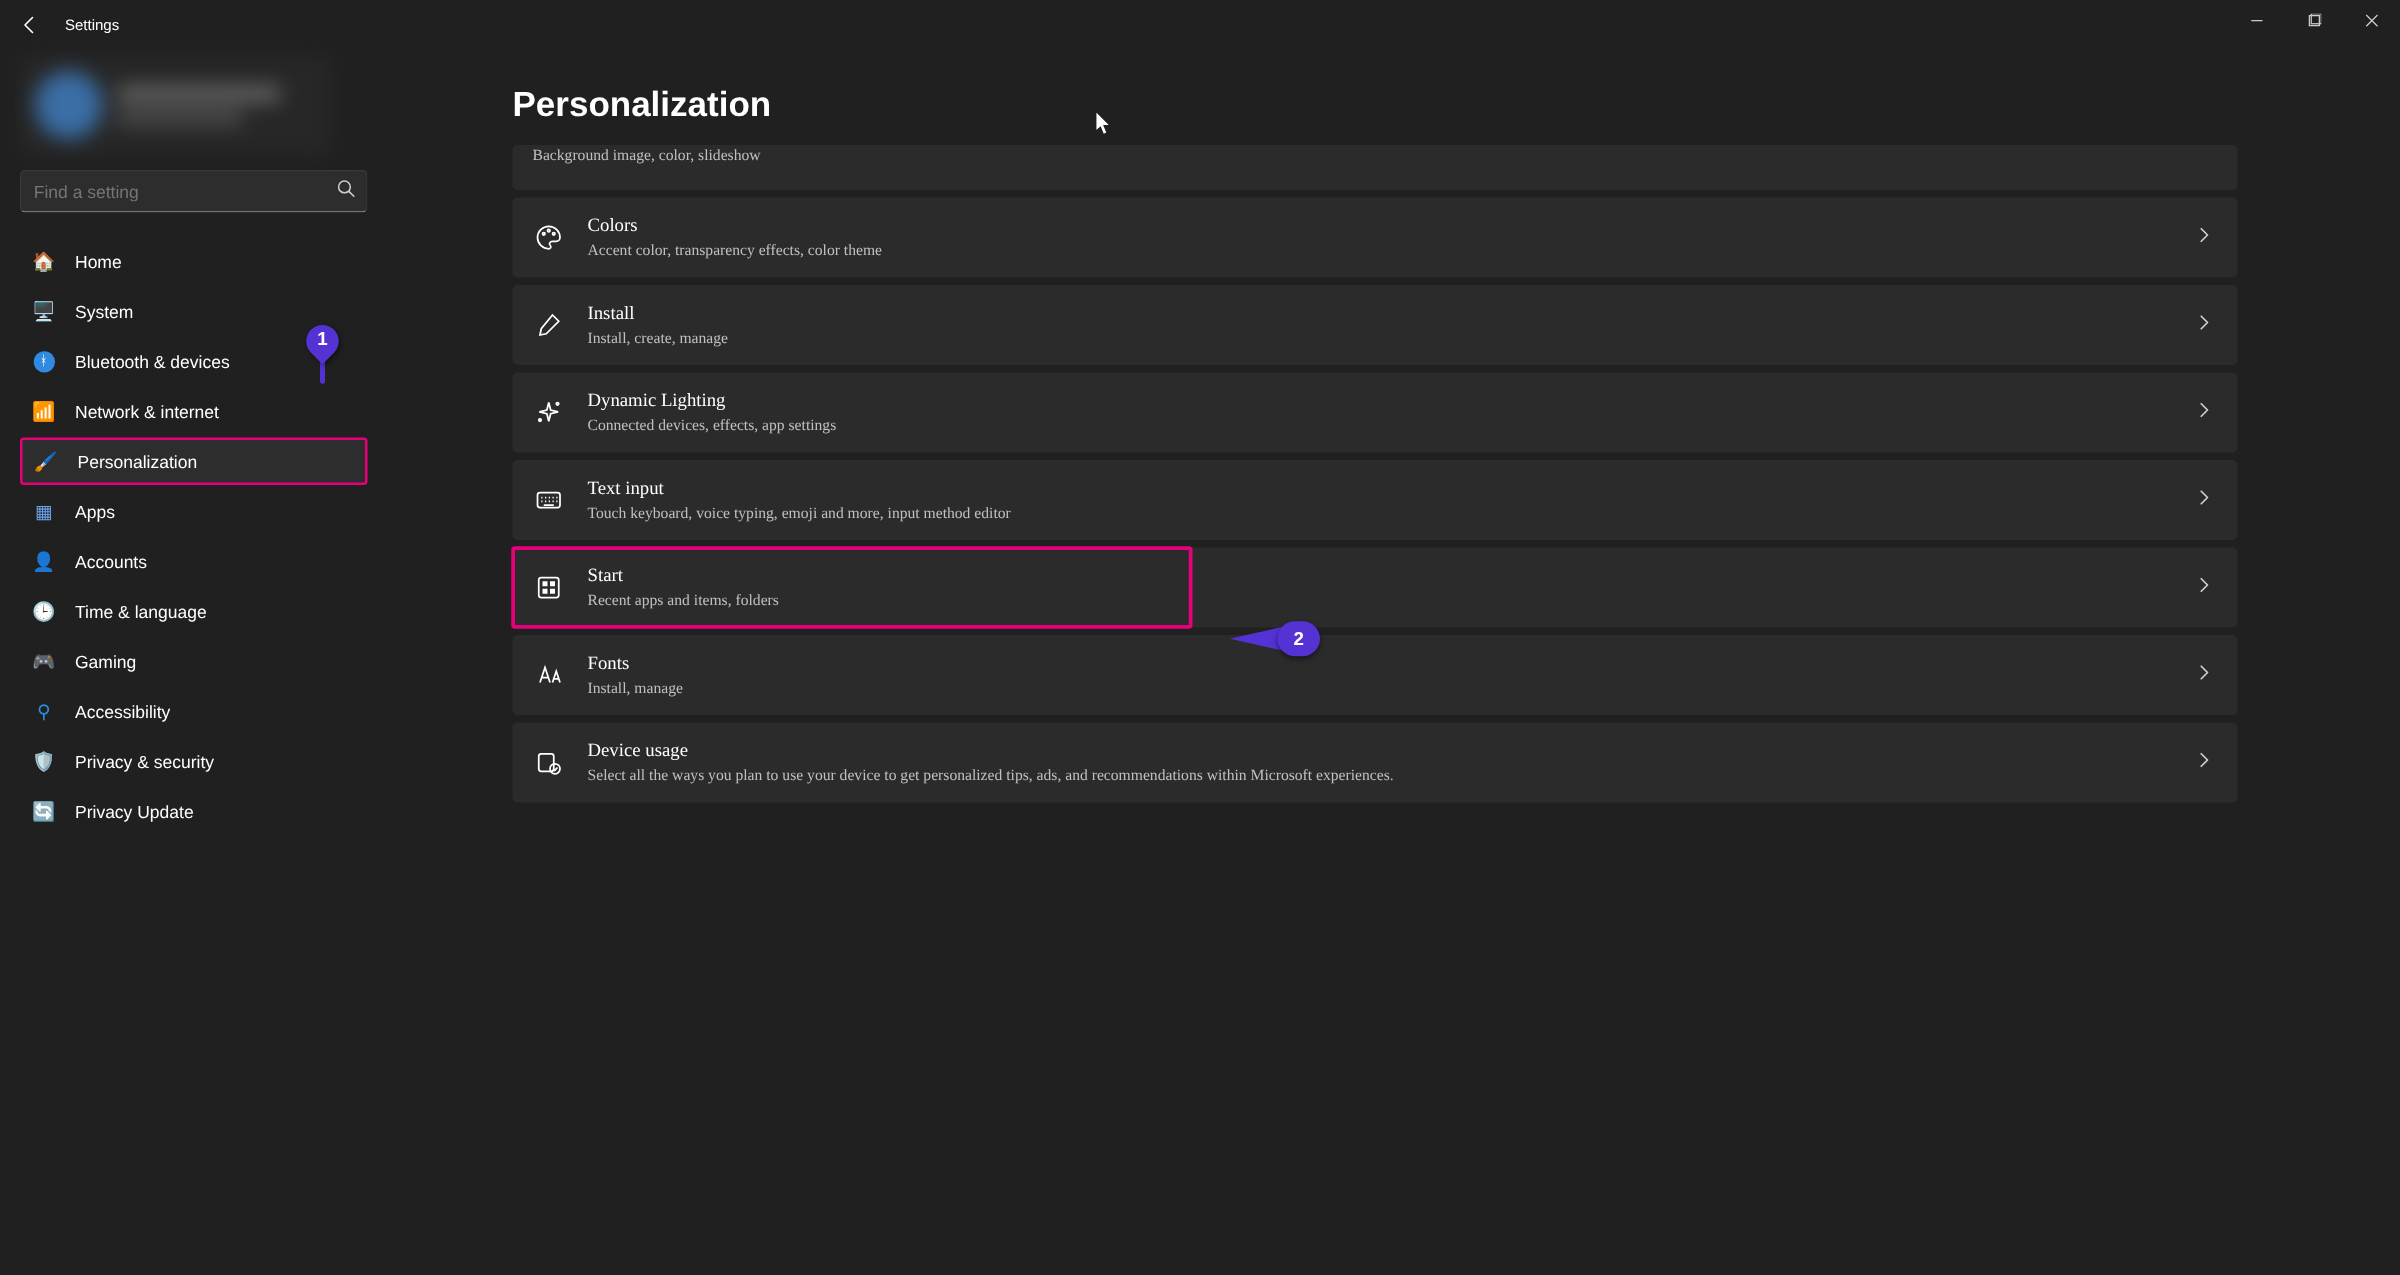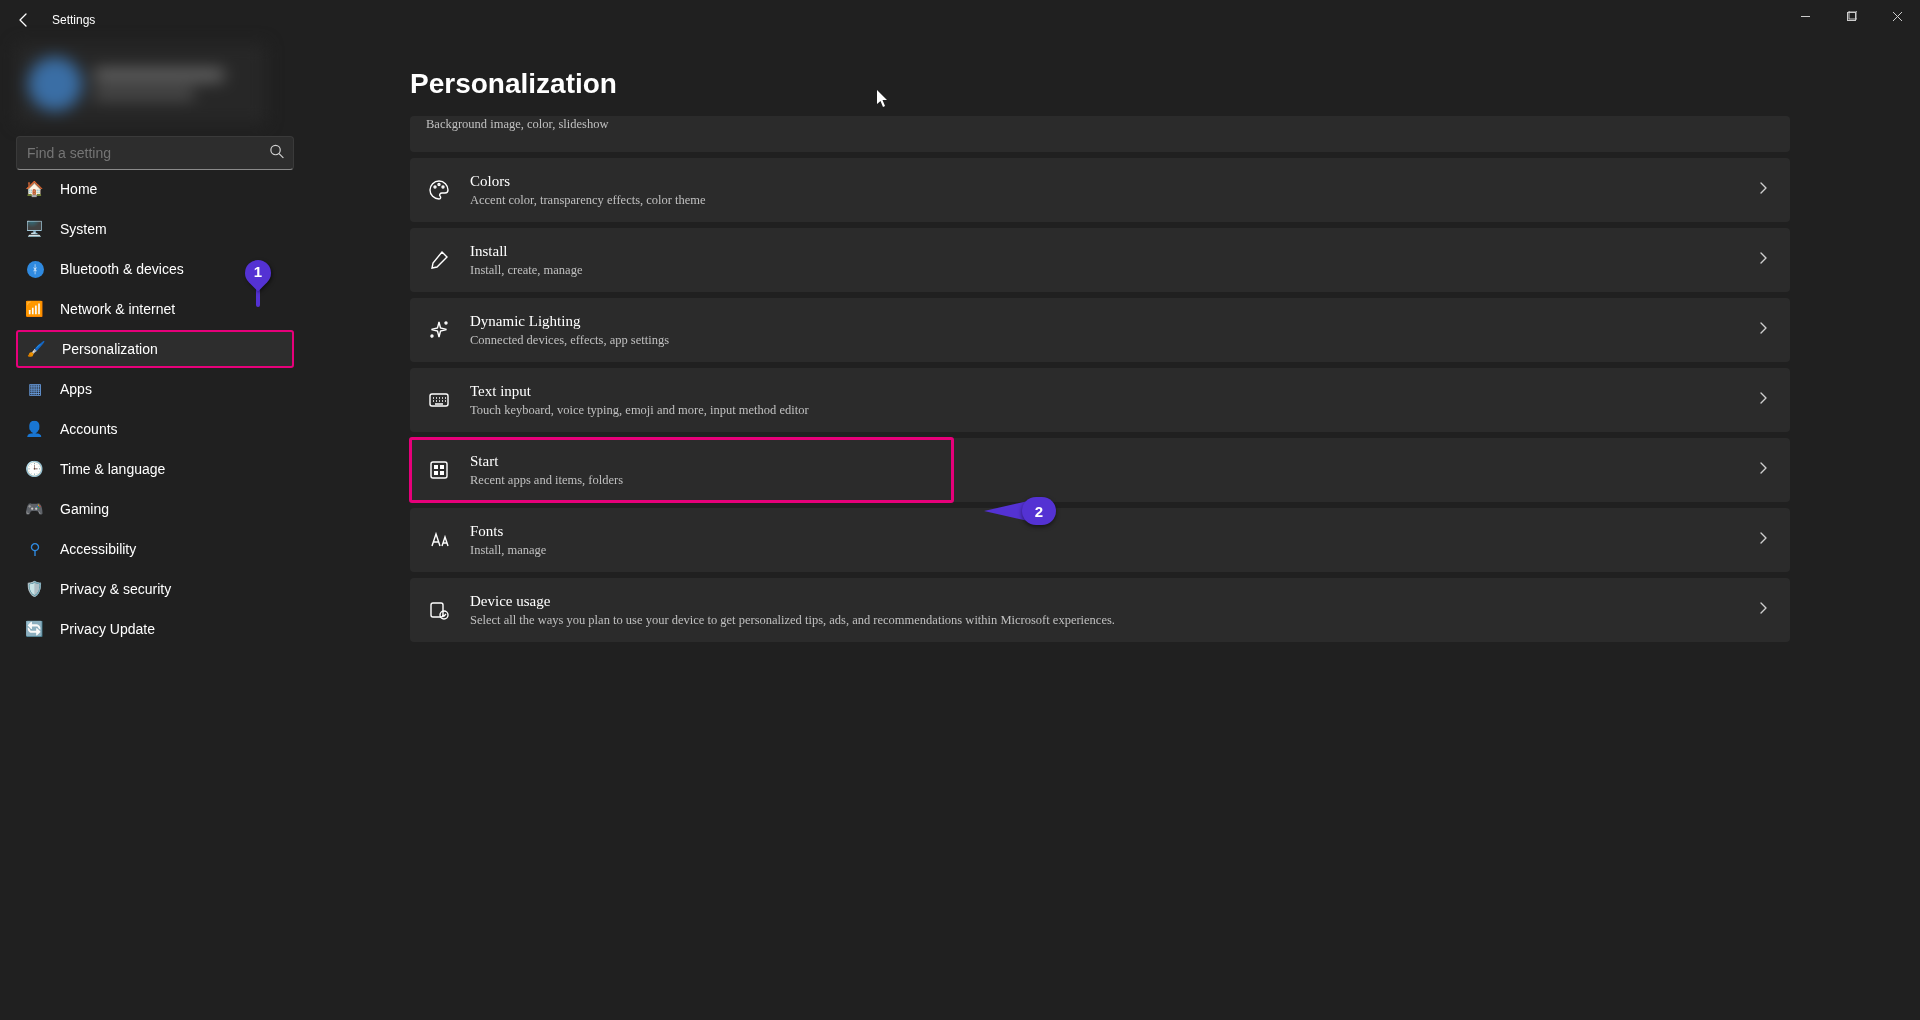--- a/index.html
+++ b/index.html
@@ -63,20 +63,21 @@
   }
   .avatar {
     width: 54px; height: 54px;
     background: #3a6ea5;
     border-radius: 50%;
   }
   .user-lines .u1 { width: 130px; height: 12px; background: #6a6a6a; border-radius: 3px; margin-bottom: 8px;}
   .user-lines .u2 { width: 100px; height: 10px; background: #555; border-radius: 3px;}
   .search-box {
     position: relative;
+    margin-bottom: 20px;
   }
   .search-box input {
     width: 100%;
     height: 34px;
     background: #2d2d2d;
     border: 1px solid #3a3a3a;
     border-bottom: 1px solid #8a8a8a;
     border-radius: 4px;
     padding: 0 36px 0 10px;
     color: #cfcfcf;

